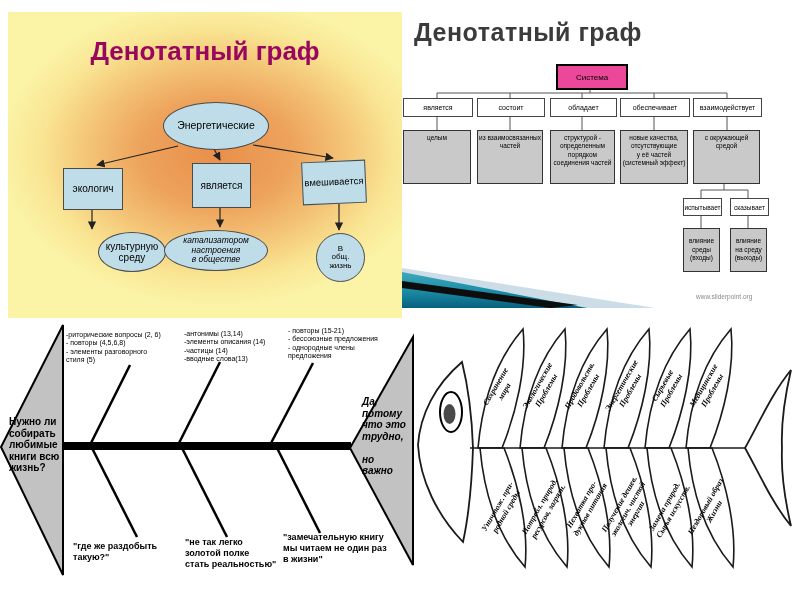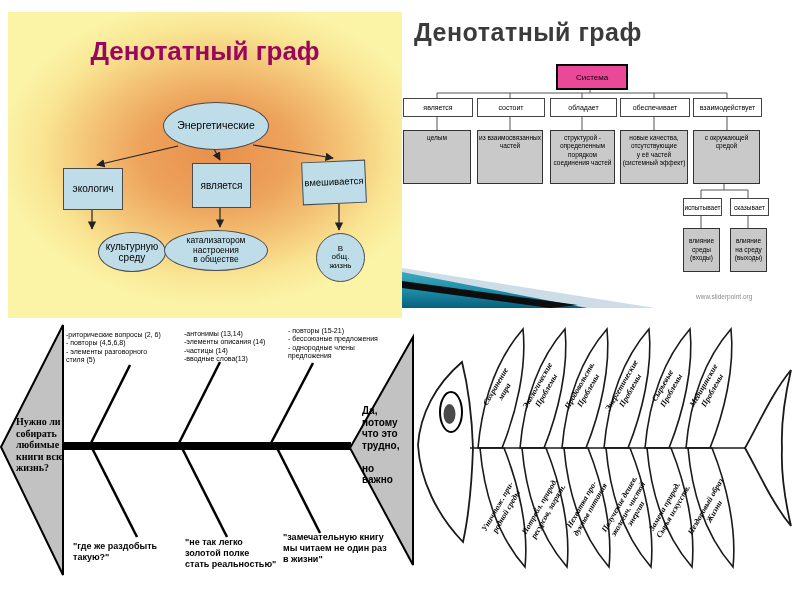--- a/index.html
+++ b/index.html
@@ -57,21 +57,21 @@
         <line x1="331" y1="192" x2="331" y2="218" marker-end="url(#arr)"></line>
       </g>
     </svg>
 
     <div class="node ell" style="left:155px;top:90px;width:104px;height:46px;font-size:10.5px;">Энергетические</div>
     <div class="node" style="left:55px;top:156px;width:58px;height:40px;">экологич</div>
     <div class="node" style="left:184px;top:151px;width:57px;height:43px;">является</div>
     <div class="node" style="left:294px;top:149px;width:62px;height:41px;font-size:9.5px;transform:rotate(-2.5deg);">вмешивается</div>
     <div class="node ell" style="left:50px;top:220px;width:66px;height:38px;margin-left:40px;">культурную
 среду</div>
-    <div class="node ell" style="left:156px;top:218px;width:102px;height:39px;font-size:8.5px;">катализатором
+    <div class="node ell" style="left:156px;top:218px;width:102px;height:39px;font-size:8.5px;font-style:italic;">катализатором
 настроения
 в обществе</div>
     <div class="node ell" style="left:308px;top:221px;width:47px;height:47px;font-size:8px;line-height:1.05;">В
 общ.
 жизнь</div>
   </div>
 
   <div id="slide-tr" class="abs">
     <div id="tr-title" class="abs">Денотатный граф</div>
 
@@ -152,26 +152,26 @@
     <g stroke="#000" stroke-width="2.5">
       <line x1="90" y1="125" x2="130" y2="45"></line>
       <line x1="178" y1="125" x2="220" y2="42"></line>
       <line x1="270" y1="125" x2="313" y2="43"></line>
       <line x1="92" y1="128" x2="137" y2="217"></line>
       <line x1="182" y1="128" x2="227" y2="217"></line>
       <line x1="277" y1="128" x2="320" y2="213"></line>
     </g>
   </svg>
 
-  <div class="fbnode" style="left:16px;top:416px;width:58px;font-family:Liberation Serif, serif;">Нужно ли
+  <div class="fbnode" style="left:9px;top:416px;width:58px;">Нужно ли
 собирать
 любимые
 книги всю
 жизнь?</div>
-  <div class="fbnode" style="left:362px;top:405px;width:48px;">Да,
+  <div class="fbnode" style="left:362px;top:396px;width:48px;font-style:italic;">Да,
 потому
 что это
 трудно,
 
 но
 важно</div>
 
   <div class="fbtext" style="left:66px;top:331px;width:112px;">-риторические вопросы (2, 6)
 - повторы (4,5,6,8)
 - элементы разговорного

